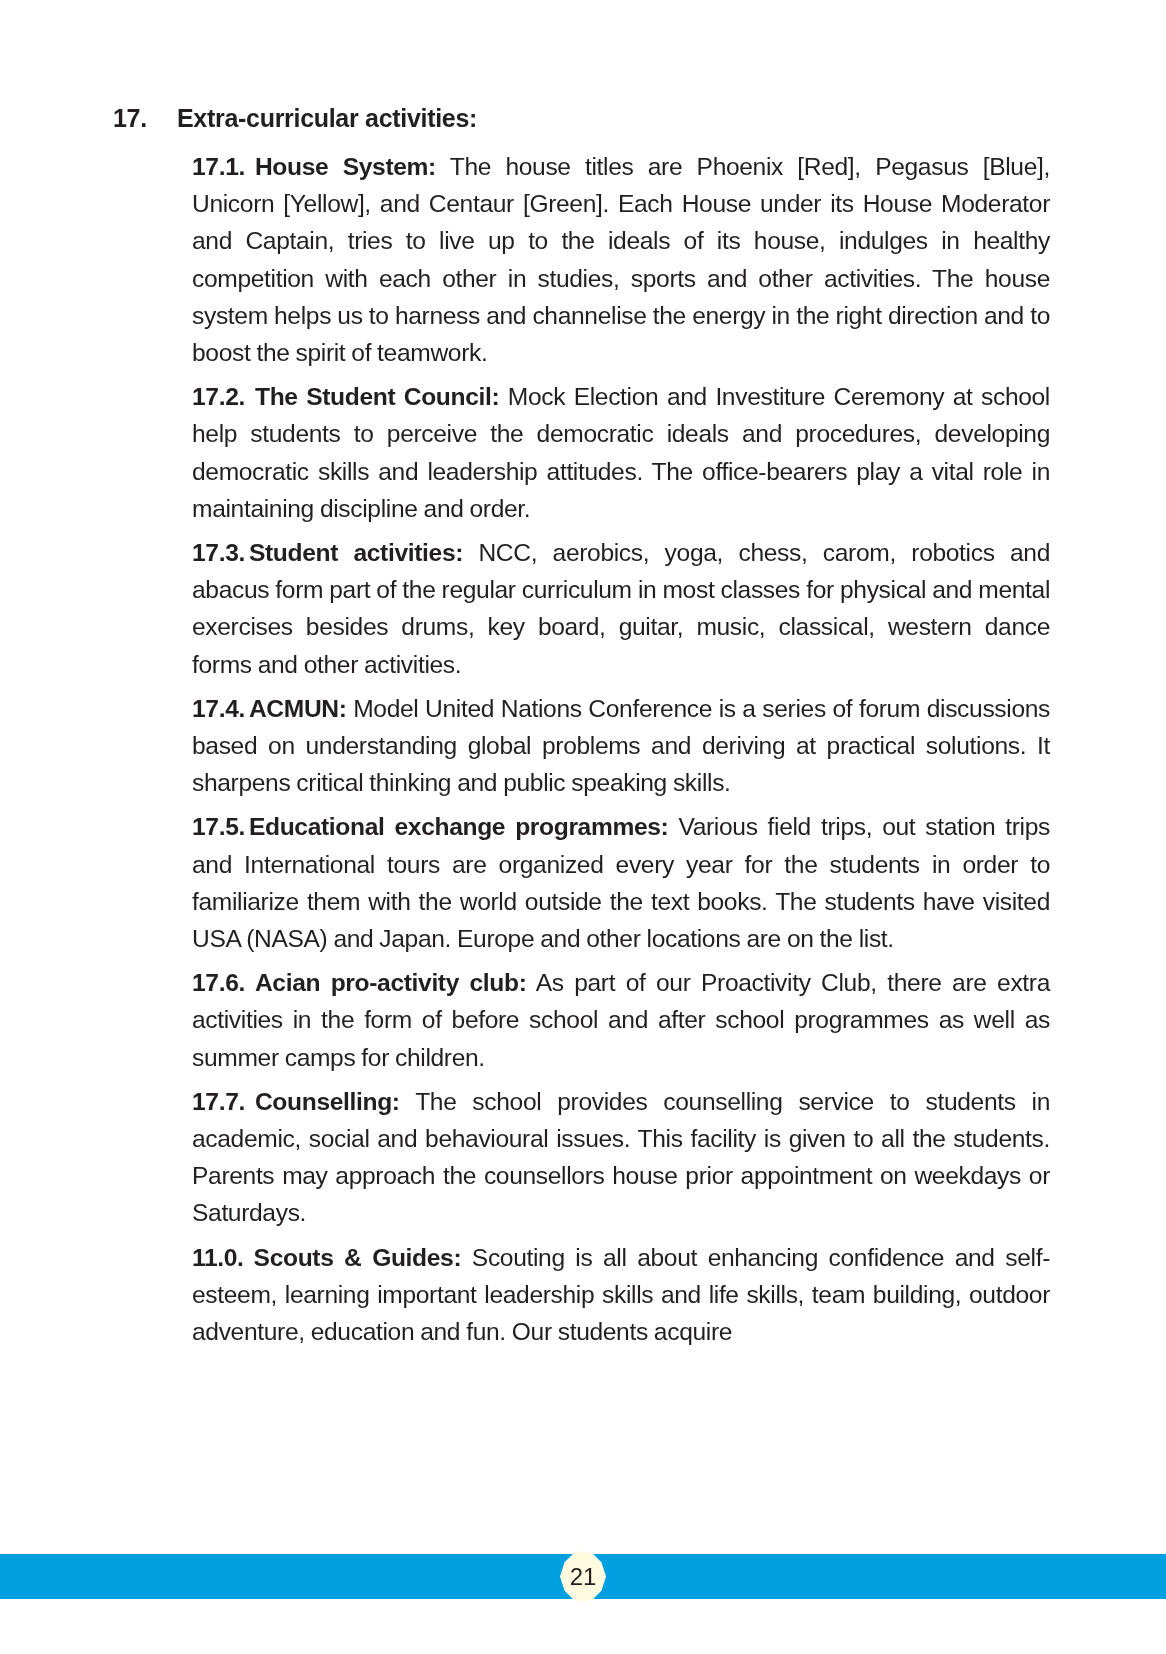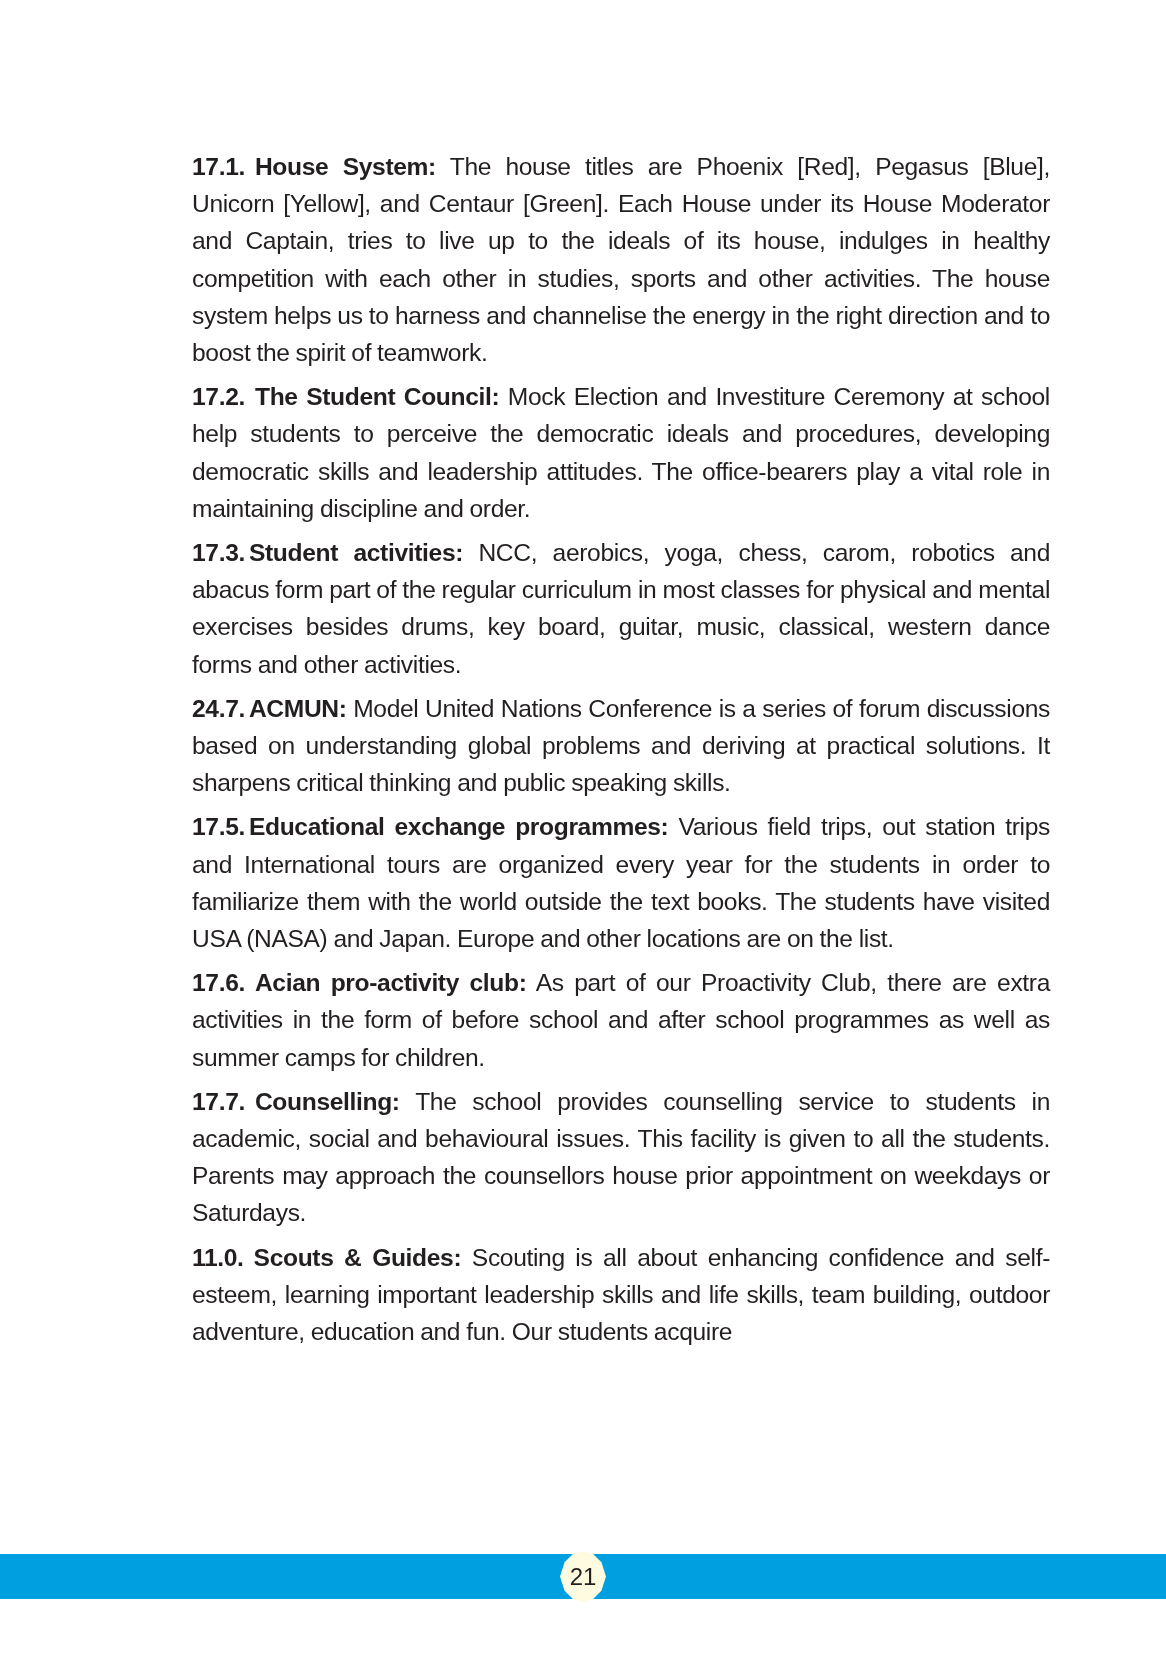--- a/index.html
+++ b/index.html
@@ -34,29 +34,33 @@
     clip-path: polygon(50% 0%, 72% 6%, 90% 22%, 100% 50%, 90% 78%, 72% 94%, 50% 100%, 28% 94%, 10% 78%, 0% 50%, 10% 22%, 28% 6%);
     display: flex; align-items: center; justify-content: center;
     font-size: 24px; color: #231f20;
   }
 </style>
 </head>
 <body>
 
 <div class="page">
 
+  <div class="section-heading">
+    <span class="num">17.</span>
+    <span>Extra-curricular activities:</span>
+  </div>
 
   <div class="items">
     <p class="item"><span class="lead"><span class="inum">17.1.</span><span>House System:</span></span><span> The house titles are Phoenix [Red], Pegasus [Blue], Unicorn [Yellow], and Centaur [Green]. Each House under its House Moderator and Captain, tries to live up to the ideals of its house, indulges in healthy competition with each other in studies, sports and other activities. The house system helps us to harness and channelise the energy in the right direction and to boost the spirit of teamwork.</span></p>
 
     <p class="item"><span class="lead"><span class="inum">17.2.</span><span>The Student Council:</span></span><span> Mock Election and Investiture Ceremony at school help students to perceive the democratic ideals and procedures, developing democratic skills and leadership attitudes. The office-bearers play a vital role in maintaining discipline and order.</span></p>
 
     <p class="item"><span class="lead"><span class="inum" style="margin-right:4px">17.3.</span><span>Student activities:</span></span><span> NCC, aerobics, yoga, chess, carom, robotics and abacus form part of the regular curriculum in most classes for physical and mental exercises besides drums, key board, guitar, music, classical, western dance forms and other activities.</span></p>
 
-    <p class="item"><span class="lead"><span class="inum" style="margin-right:4px">24.7.</span><span>ACMUN:</span></span><span> Model United Nations Conference is a series of forum discussions based on understanding global problems and deriving at practical solutions. It sharpens critical thinking and public speaking skills.</span></p>
+    <p class="item"><span class="lead"><span class="inum" style="margin-right:4px">17.4.</span><span>ACMUN:</span></span><span> Model United Nations Conference is a series of forum discussions based on understanding global problems and deriving at practical solutions. It sharpens critical thinking and public speaking skills.</span></p>
 
     <p class="item"><span class="lead"><span class="inum" style="margin-right:4px">17.5.</span><span>Educational exchange programmes:</span></span><span> Various field trips, out station trips and International tours are organized every year for the students in order to familiarize them with the world outside the text books. The students have visited USA (NASA) and Japan. Europe and other locations are on the list.</span></p>
 
     <p class="item"><span class="lead"><span class="inum">17.6.</span><span>Acian pro-activity club:</span></span><span> As part of our Proactivity Club, there are extra activities in the form of before school and after school programmes as well as summer camps for children.</span></p>
 
     <p class="item"><span class="lead"><span class="inum">17.7.</span><span>Counselling:</span></span><span> The school provides counselling service to students in academic, social and behavioural issues. This facility is given to all the students. Parents may approach the counsellors house prior appointment on weekdays or Saturdays.</span></p>
 
 
     <p class="item"><span class="lead"><span class="inum">11.0.</span><span>Scouts &amp; Guides:</span></span><span> Scouting is all about  enhancing confidence and self-esteem, learning important leadership skills and life skills, team building, outdoor adventure, education and fun. Our students acquire</span></p>
   </div>

